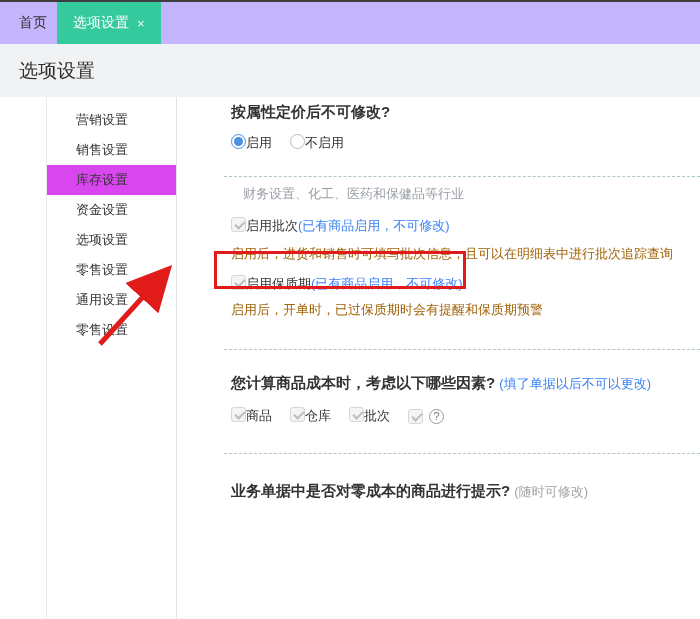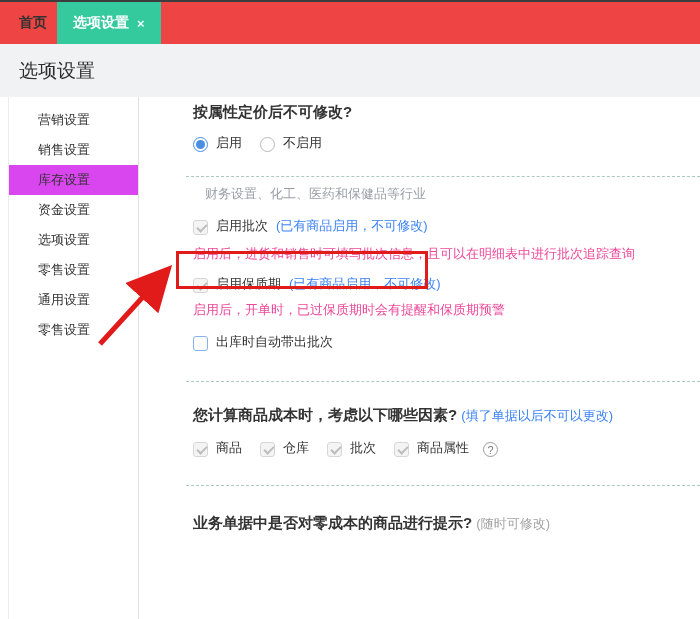--- a/index.html
+++ b/index.html
@@ -4,44 +4,44 @@
 <style>
   * { margin:0; padding:0; box-sizing:border-box; }
   html,body { width:700px; height:619px; }
   body {
     font-family:"Liberation Sans","DejaVu Sans",sans-serif;
     background:#ffffff; color:#333; position:relative; overflow:hidden;
     font-size:13px;
   }
   .top-strip { height:2px; background:#3d3d3d; }
   
-  .tabbar { height:42px; background:#ef4444; display:flex; align-items:stretch;font-weight:bold; }
+  .tabbar { height:42px; background:#c4b5fd; display:flex; align-items:stretch; }
   .tab-home { width:48px; margin-left:9px; display:flex; align-items:center; justify-content:center;
     color:#333; font-size:14px; cursor:pointer; }
   .tab-active { background:#35c99e; color:#fff; padding:0 16px; display:flex; align-items:center;
     gap:8px; font-size:14px; cursor:pointer; }
   .tab-close { font-size:13px; color:#eafff7; line-height:1; cursor:pointer; }
   
   .title-band { height:53px; background:#f1f2f4; display:flex; align-items:center; padding-left:19px; }
   .page-title { font-size:19px; color:#2e2e2e; }
   
-  .main { display:flex; height:522px; position:relative; }
+  .main { display:flex; height:522px; position:relative;margin-left:38px; }
   .sidebar { width:131px; margin-left:8px; border-left:1px solid #ececec;
     border-right:1px solid #e2e2e2; padding-top:8px; flex:none; }
   .side-item { height:30px; line-height:30px; padding-left:29px; font-size:13px; color:#333; cursor:pointer; }
   .side-item.active { background:#d946ef; }
   .content { flex:1; padding:6px 0 0 54px; position:relative; }
   .sec-heading { font-size:15px; font-weight:bold; color:#333; }
   .sec-heading .note-orange { font-weight:normal; }
   .sec-heading .note-gray { font-weight:normal; color:#a2a2a2; font-size:13px; }
   .desc { color:#989ea7; font-size:13px; margin-top:10px; }
   .desc.indent { padding-left:12px; }
-  .help-text { color:#ec4899; font-size:13px; }
+  .help-text { color:#a16207; font-size:13px; }
   .note-orange { color:#3b82f6; font-size:13px; }
-  .row { display:flex; align-items:flex-end; gap:8px; }
+  .row { display:flex; align-items:flex-start; }
   .row .lbl { color:#333; font-size:13px; }
   .group-row { display:flex; align-items:center; gap:18px; }
   .divider { border-top:1px dashed #aec7c0; margin-left:-7px; }
   
   .radio { width:15px; height:15px; border-radius:50%; background:#fff; border:1px solid #b9b9b9;
     position:relative; flex:none; cursor:pointer; }
   .radio.selected { border:1.5px solid #4a8fe2; }
   .radio.selected::after { content:""; position:absolute; left:50%; top:50%; width:9px; height:9px;
     margin:-4.5px 0 0 -4.5px; border-radius:50%; background:#4a8fe2; }
   .cb { width:15px; height:15px; border-radius:3px; position:relative; flex:none; }
@@ -109,24 +109,20 @@
       <span class="lbl">启用批次</span>
       <span class="note-orange">(已有商品启用，不可修改)</span>
     </div>
     <div class="help-text mt10">启用后，进货和销售时可填写批次信息，且可以在明细表中进行批次追踪查询</div>
     <div class="row mt12">
       <span class="cb checked-disabled"></span>
       <span class="lbl">启用保质期</span>
       <span class="note-orange">(已有商品启用，不可修改)</span>
     </div>
     <div class="help-text mt8">启用后，开单时，已过保质期时会有提醒和保质期预警</div>
-    <div class="row mt14">
-      <span class="cb unchecked"></span>
-      <span class="lbl">出库时自动带出批次</span>
-    </div>
     <div class="divider mt30"></div>
 
     <div class="sec-heading mt24">
       <span>您计算商品成本时，考虑以下哪些因素?</span>
       <span class="note-orange">(填了单据以后不可以更改)</span>
     </div>
     <div class="group-row mt14">
       <div class="row">
         <span class="cb checked-disabled"></span>
         <span class="lbl">商品</span>
@@ -134,21 +130,20 @@
       <div class="row">
         <span class="cb checked-disabled"></span>
         <span class="lbl">仓库</span>
       </div>
       <div class="row">
         <span class="cb checked-disabled"></span>
         <span class="lbl">批次</span>
       </div>
       <div class="row">
         <span class="cb checked-disabled"></span>
-        <span class="lbl">商品属性</span>
         <span class="help-icon">?</span>
       </div>
     </div>
     <div class="divider mt28"></div>
 
     <div class="sec-heading mt28">
       <span>业务单据中是否对零成本的商品进行提示?</span>
       <span class="note-gray">(随时可修改)</span>
     </div>
 

